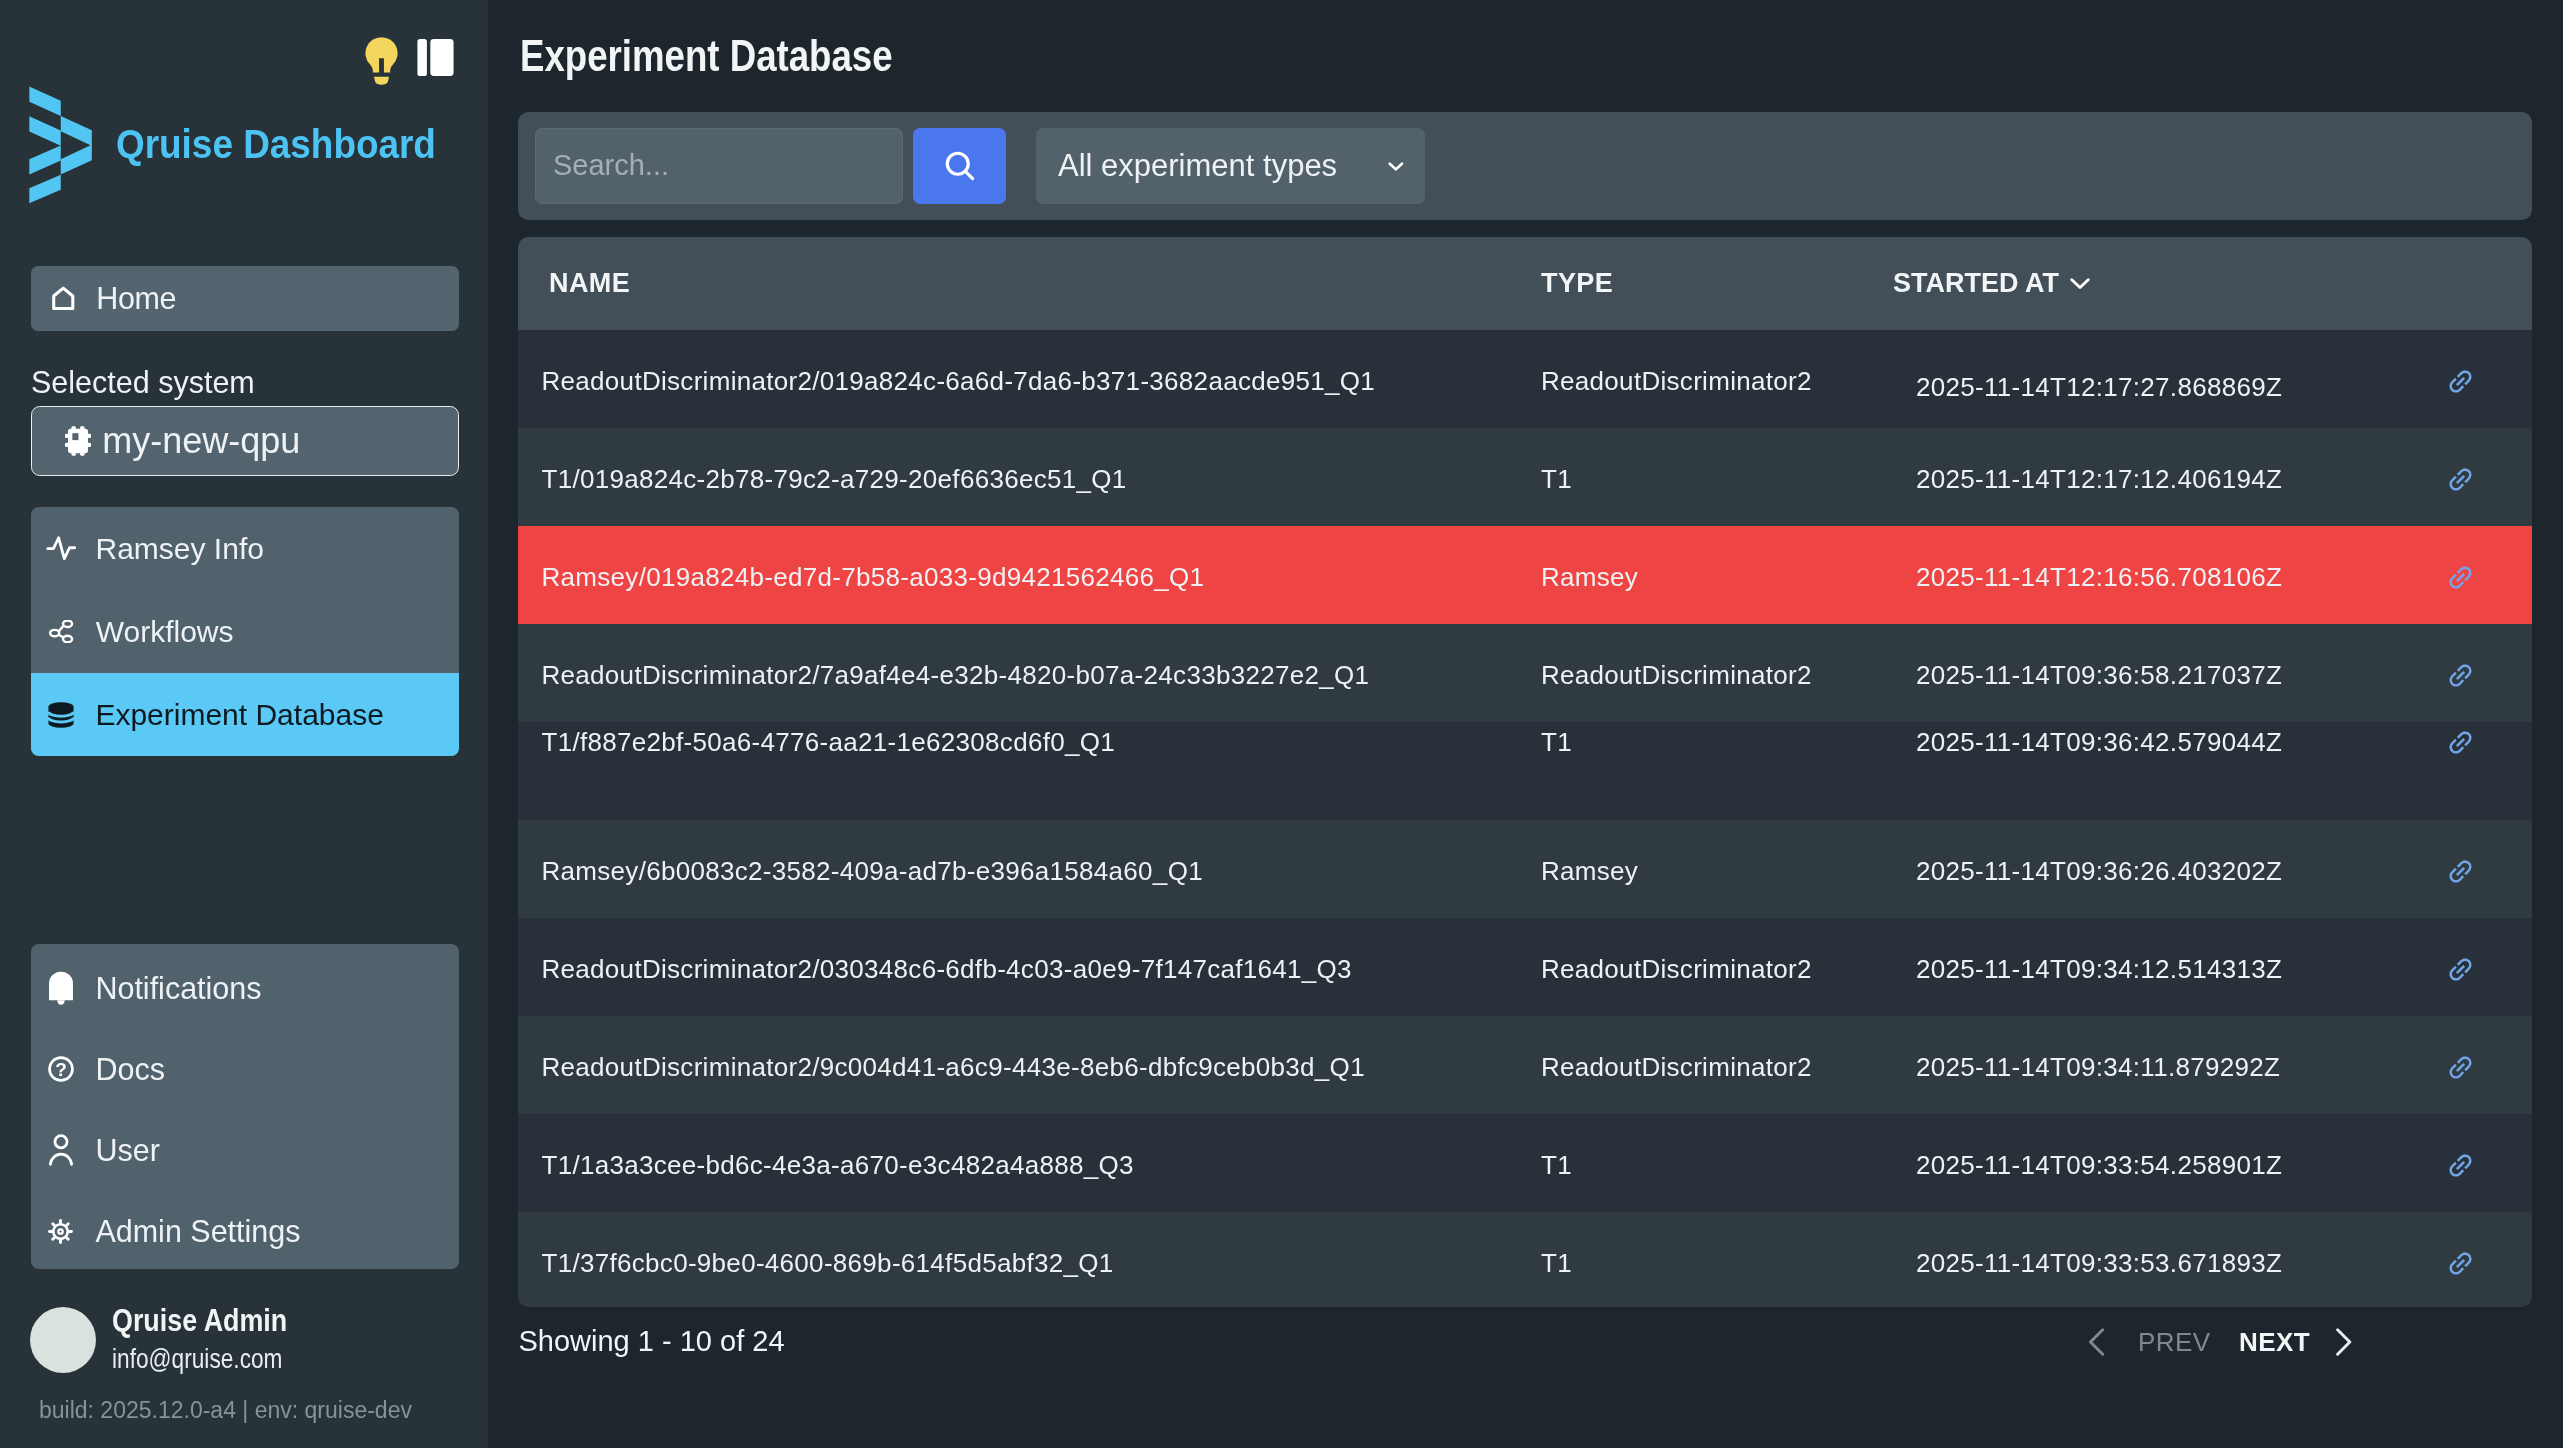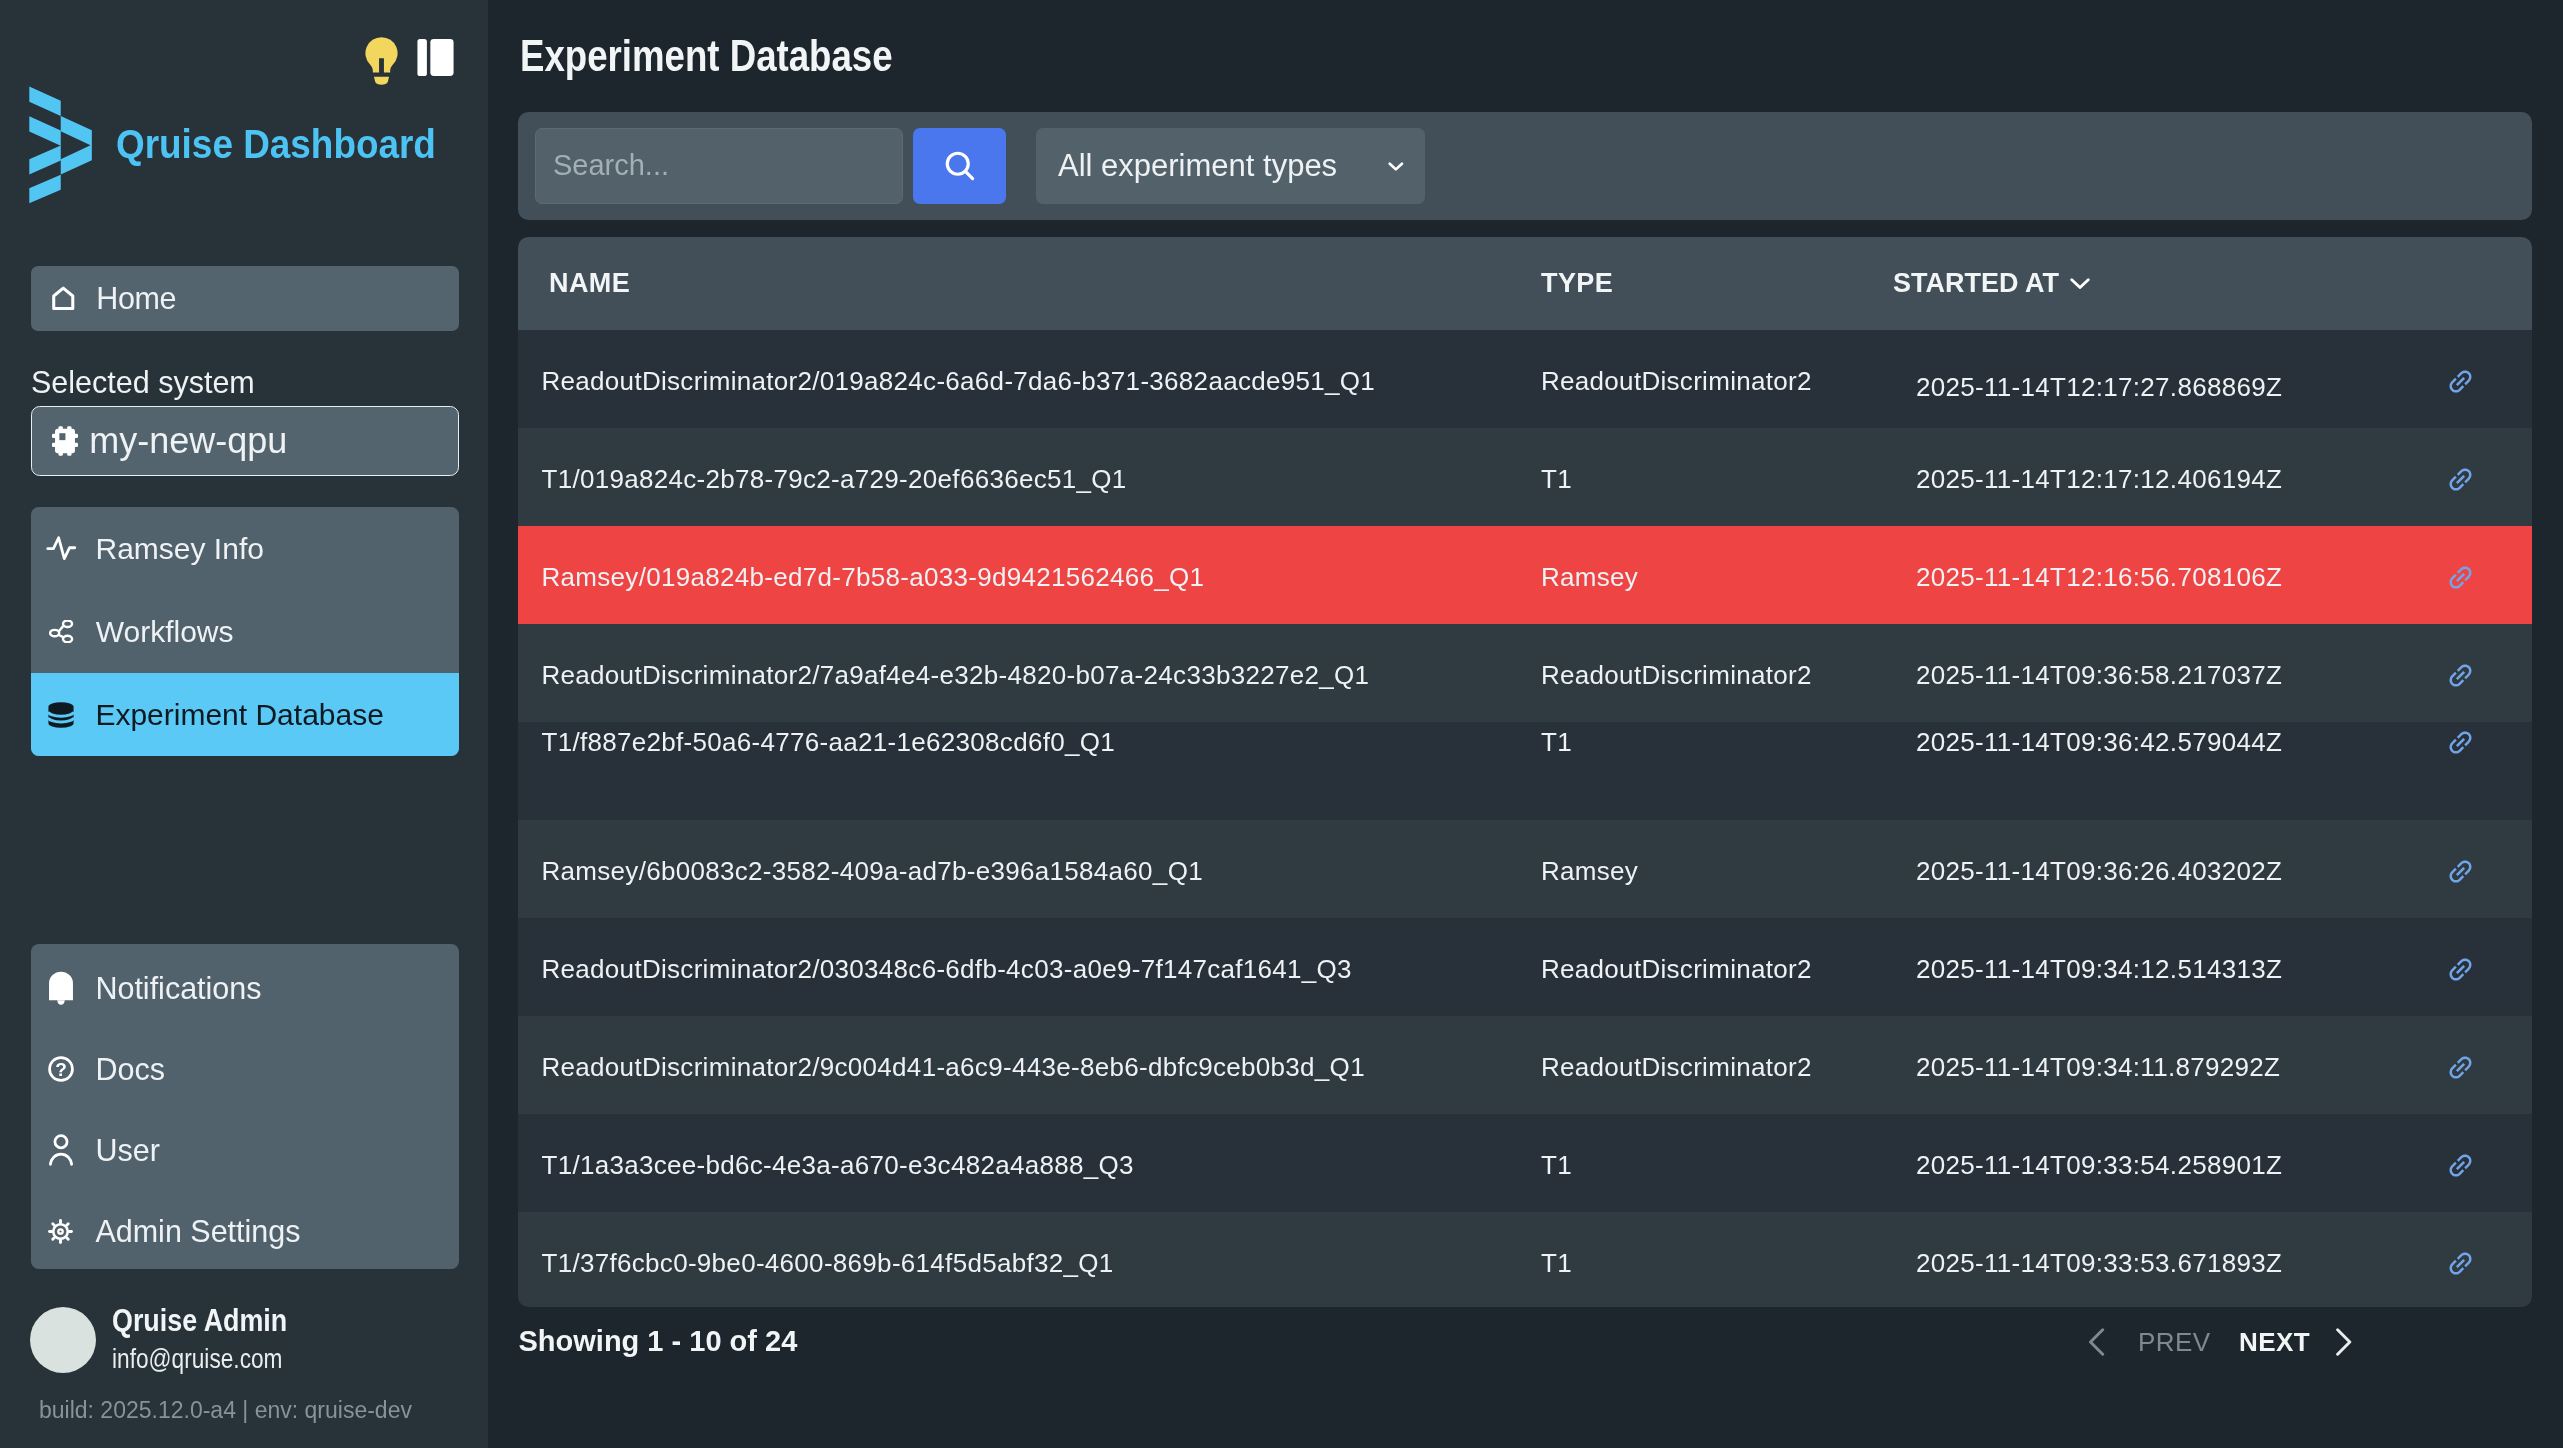--- a/index.html
+++ b/index.html
@@ -36,21 +36,21 @@
   <div class="abs" style="left:116px;top:124px;font-size:41px;font-weight:700;color:#4CC3F2;line-height:41px;"><span class="nx" style="transform:scaleX(0.9);">Qruise Dashboard</span></div>
 
   <div class="abs item" style="left:31px;top:266px;width:428px;height:65px;background:#54646E;border-radius:7px;padding-left:17.4px;">
     <svg width="30.5" height="30.5" viewBox="0 0 24 24" fill="none" stroke="#fff" stroke-width="2.4" stroke-linejoin="round" stroke-linecap="round">
       <path d="M4.5,10.2 L12,4 L19.5,10.2 L19.5,20 L4.5,20 Z"></path>
     </svg>
     <span style="font-size:30.5px;letter-spacing:-0.4px;margin-left:17.4px;">Home</span>
   </div>
 
   <div class="abs" style="left:31px;top:367px;font-size:30.5px;color:#EEF2F4;line-height:30.5px;">Selected system</div>
-  <div class="abs item" style="left:31px;top:406px;width:428px;height:70px;background:#54646E;border:1.7px solid #E8EEF0;border-radius:8.7px;padding-left:20px;">
+  <div class="abs item" style="left:31px;top:406px;width:428px;height:70px;background:#54646E;border:1.7px solid #E8EEF0;border-radius:8.7px;padding-left:33px;">
     <svg width="26" height="30" viewBox="0 0 30 34">
       <g fill="#fff">
         <rect x="7.5" y="0" width="5" height="7" rx="1.5"></rect>
         <rect x="17.5" y="0" width="5" height="7" rx="1.5"></rect>
         <rect x="7.5" y="27" width="5" height="7" rx="1.5"></rect>
         <rect x="17.5" y="27" width="5" height="7" rx="1.5"></rect>
         <rect x="0" y="8.5" width="7" height="5" rx="1.5"></rect>
         <rect x="0" y="19" width="7" height="5" rx="1.5"></rect>
         <rect x="23" y="8.5" width="7" height="5" rx="1.5"></rect>
         <rect x="23" y="19" width="7" height="5" rx="1.5"></rect>
@@ -279,21 +279,21 @@
             <svg width="31" height="31" viewBox="0 0 24 24" fill="#72A4E8">
               <g transform="rotate(-45 12 12)">
                 <path d="M3.9,12c0-1.71,1.39-3.1,3.1-3.1h4V7H7c-2.76,0-5,2.24-5,5s2.24,5,5,5h4v-1.9H7 C5.29,15.1,3.9,13.71,3.9,12z M8,13h8v-2H8V13z M17,7h-4v1.9h4c1.71,0,3.1,1.39,3.1,3.1s-1.39,3.1-3.1,3.1h-4V17h4 c2.76,0,5-2.24,5-5S19.76,7,17,7z"></path>
               </g>
             </svg>
           </div>
   </div>
       </div>
   </div>
 
-  <div class="abs" style="left:30.5px;top:1327px;font-size:29px;color:#F2F5F6;line-height:29px;font-weight:bold;">Showing 1 - 10 of 24</div>
+  <div class="abs" style="left:30.5px;top:1327px;font-size:29px;color:#F2F5F6;line-height:29px;">Showing 1 - 10 of 24</div>
   <svg class="abs" style="left:1599px;top:1328px;" width="18.3" height="28" viewBox="0 0 21 32" fill="none" stroke="#7E8990" stroke-width="3.4" stroke-linecap="round" stroke-linejoin="round">
       <polyline points="18,2 4,16 18,30"></polyline>
     </svg>
   <div class="abs" style="left:1650px;top:1329px;font-size:26px;color:#7E8990;letter-spacing:0.4px;line-height:26px;">PREV</div>
   <div class="abs" style="left:1751px;top:1329px;font-size:26px;color:#F2F5F6;font-weight:700;letter-spacing:0.4px;line-height:26px;">NEXT</div>
   <svg class="abs" style="left:1847px;top:1328px;" width="18.3" height="28" viewBox="0 0 21 32" fill="none" stroke="#E8EDEF" stroke-width="3.4" stroke-linecap="round" stroke-linejoin="round">
       <polyline points="3,2 17,16 3,30"></polyline>
     </svg>
 </div>
 

